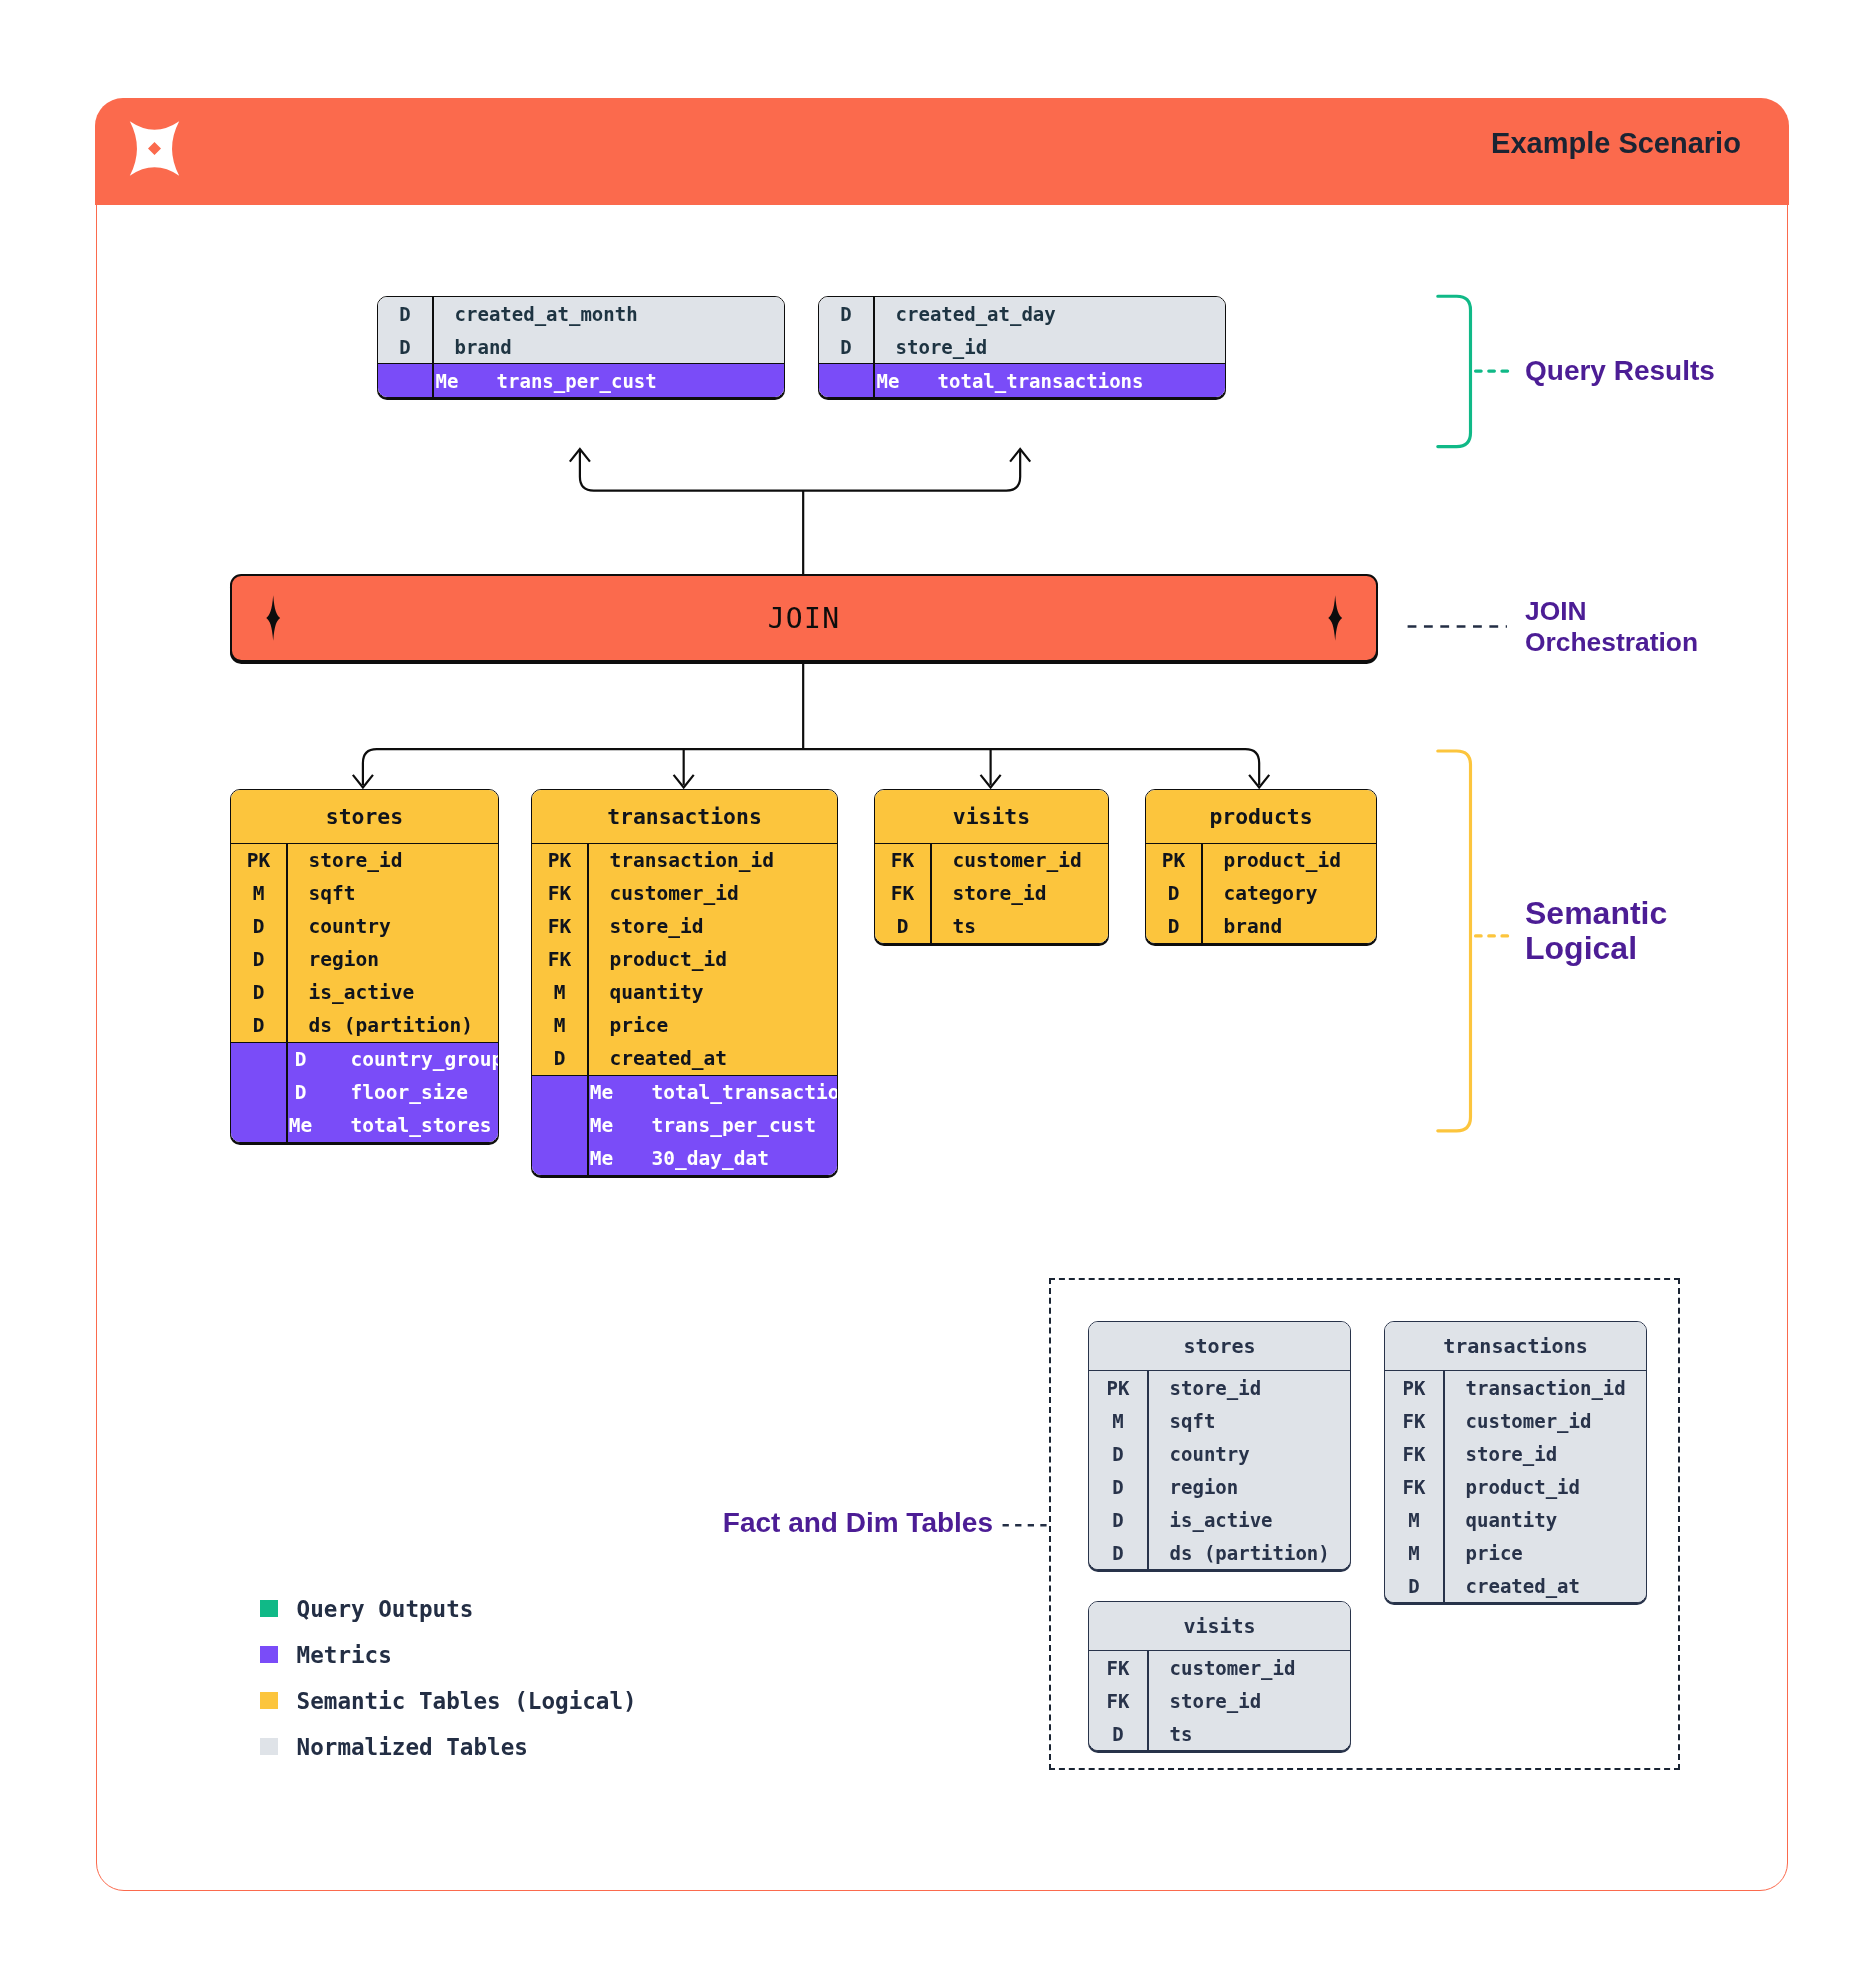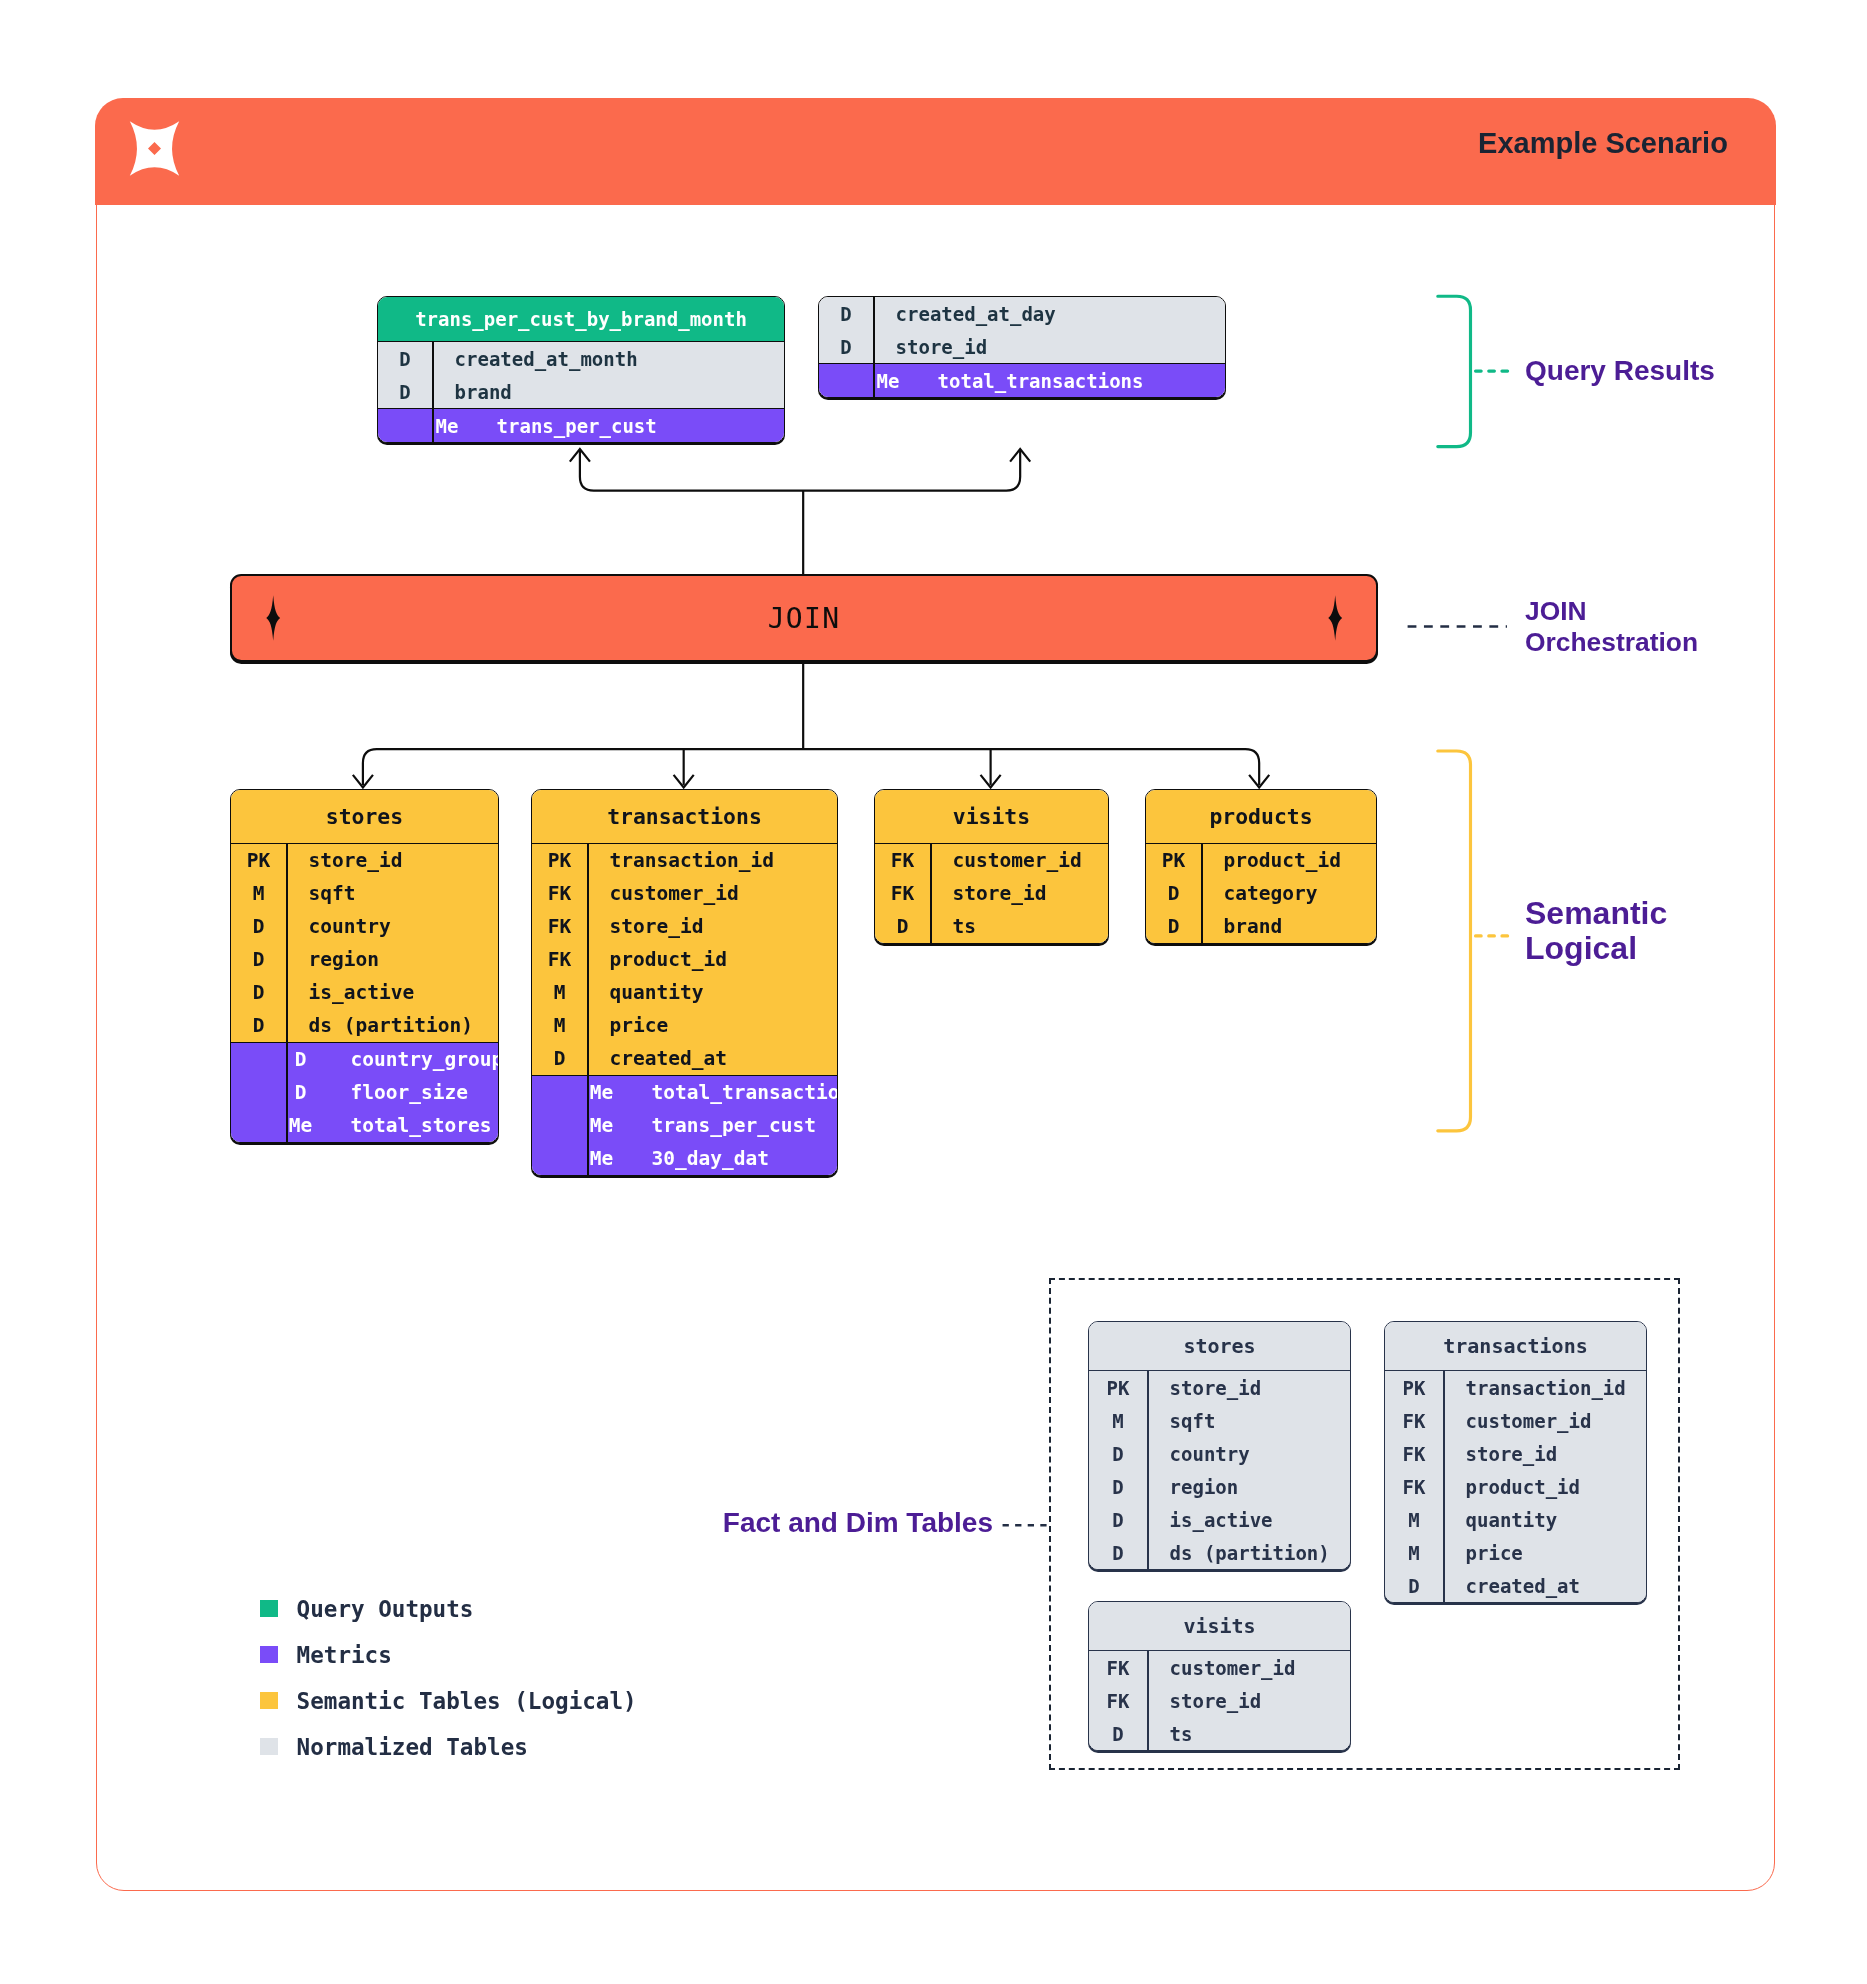--- a/index.html
+++ b/index.html
@@ -1,19 +1,19 @@
 <!DOCTYPE html>
 <html style="font-size:10px"><head>
 <meta charset="utf-8">
 <style>
   html,body{margin:0;padding:0;background:#ffffff;}
   .page{position:relative;width:1868px;height:1985px;background:#ffffff;overflow:hidden;
         font-family:"Liberation Sans",sans-serif;}
   .card{position:absolute;left:96px;top:99px;width:1677px;height:1790px;
-        border:1.9px solid #FB6A4D;border-radius:28px;background:#ffffff;}
+        border:1.9px solid #FB6A4D;border-radius:28px;background:#ffffff;padding-left:13px;}
   .card-header{position:absolute;left:-1.9px;top:-1.9px;right:-1.9px;height:107px;
         background:#FB6A4D;border-radius:28px 28px 0 0;}
   .logo{position:absolute;left:26.4px;top:17.6px;width:65px;height:65px;}
   .page-title{position:absolute;right:48px;top:29px;font-size:29px;font-weight:700;color:#1A2433;}
 
   svg.overlay{position:absolute;left:0;top:0;width:1868px;height:1985px;pointer-events:none;}
 
   
   .ertable{position:absolute;border:1.9px solid var(--bcol);border-radius:10px;overflow:hidden;
            background:#fff;font-family:"DejaVu Sans Mono","Liberation Mono",monospace;
@@ -106,21 +106,20 @@
     <g fill="none" stroke="#FCC53D" stroke-width="5" stroke-linecap="round">
       <path d="M2286,1194 H2316 Q2338,1194 2338,1216 V1776 Q2338,1798 2316,1798 H2286"></path>
       <path d="M2346,1488 H2400" stroke-dasharray="9 12"></path>
     </g>
     <g fill="none" stroke="#232E44" stroke-width="4">
       <path d="M1594,2425 H1664" stroke-dasharray="10 10"></path>
     </g>
   </svg>
 
   <div class="ertable kind-query" style="left:377px;top:296px;width:406px;">
-      <div class="t-header header-green">trans_per_cust_by_brand_month</div>
       <div class="t-body">
         <div class="t-sec sec-dim">
           <div class="t-row">
             <span class="t-key">D</span>
             <span class="t-val">created_at_month</span>
           </div>
           <div class="t-row">
             <span class="t-key">D</span>
             <span class="t-val">brand</span>
           </div>

